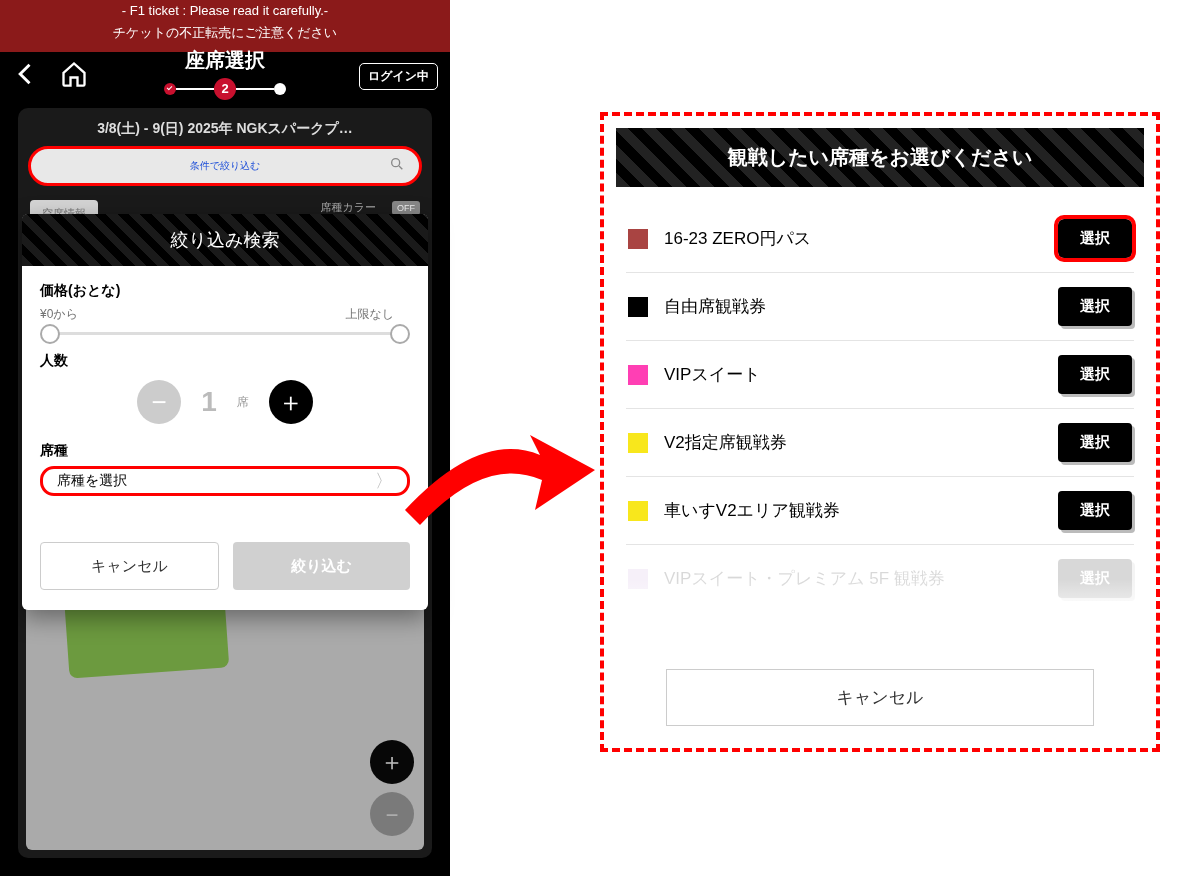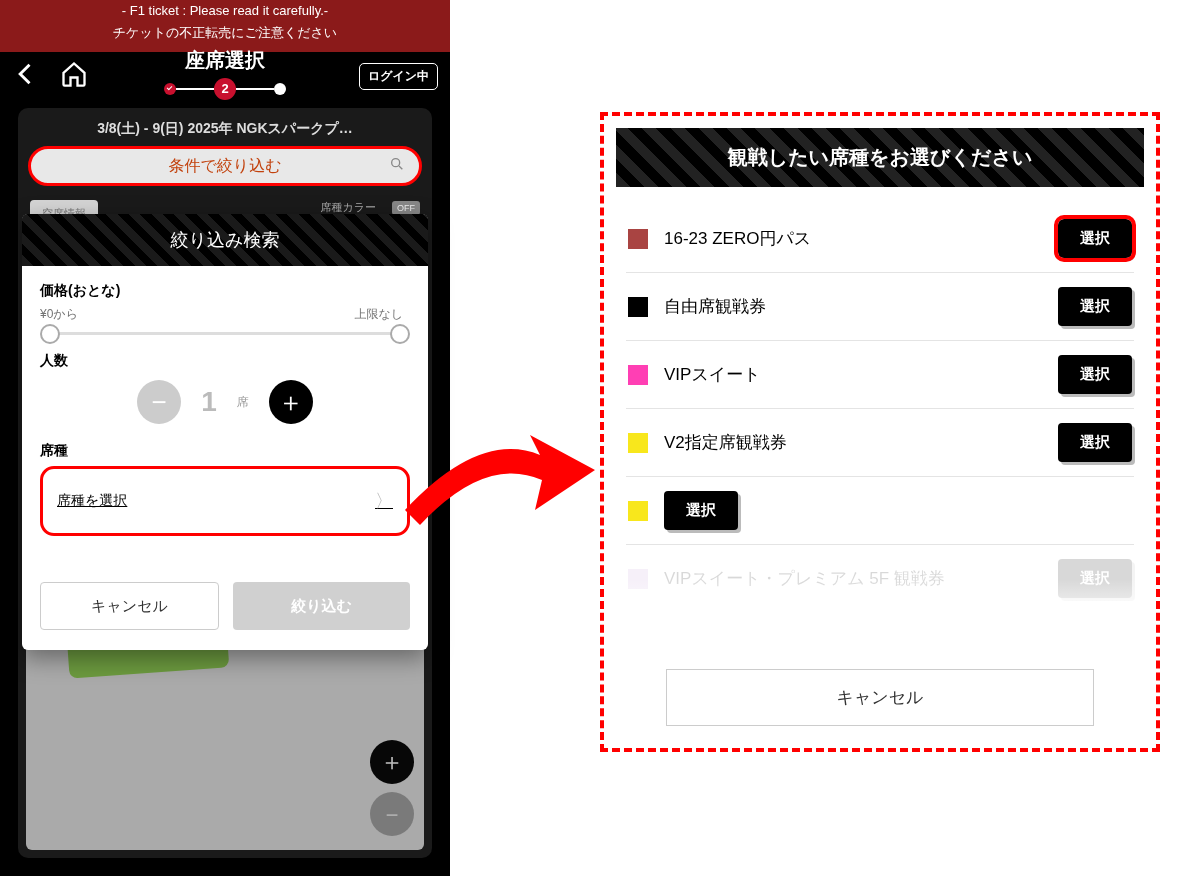--- a/index.html
+++ b/index.html
@@ -70,21 +70,21 @@
 
 .filter-bar {
   border: 3px solid #ff0000;
   border-radius: 30px;
   background: #e8e8e8;
   height: 40px;
   display: flex; align-items:center; justify-content:center;
   position: relative;
   margin: 0 2px 8px;
 }
-.filter-bar .txt { color:#c2410c; font-size:16px; }
+.filter-bar .txt { color:#1d4ed8; font-size:10px; }
 .filter-bar .mag { position:absolute; right: 14px; }
 .filter-bar .mag svg { width:16px; height:16px; stroke:#888; fill:none; stroke-width:2; }
 
 .info-chip {
   position:absolute; left:12px; top: 92px;
   background:#d5d5d5; color:#777; font-size:11px;
   padding: 6px 12px; border-top-left-radius:4px; border-top-right-radius:4px;
 }
 .color-toggle {
   position:absolute; right: 12px; top: 92px;
@@ -125,39 +125,38 @@
   font-weight:normal;
   font-size: 18px;
   padding: 14px 0;
   background-image:
     repeating-linear-gradient(45deg, #1a1a1a 0 8px, #000 8px 16px);
 }
 .modal-body { padding: 16px 18px; }
 .sec-label { font-weight: bold; font-size: 14px; margin-bottom: 6px; }
 .slider-row { position:relative; height: 46px; }
 .slider-min,.slider-max { position:absolute; top:0; color:#737373; font-size:12px; }
-.slider-min { left:0; } .slider-max { right:7px; }
+.slider-min { left:0; } .slider-max { right:16px; }
 .slider-track { position:absolute; left:8px; right:8px; top:26px; height:3px; background:#ddd; }
 .slider-thumb { position:absolute; top:18px; width:20px; height:20px; border:2px solid #aaa; border-radius:50%; background:#fff; }
 .slider-thumb.left { left:0; } .slider-thumb.right { right:0; }
 
 .qty-row { display:flex; align-items:center; justify-content:center; gap:20px; margin: 10px 0 18px; }
 .qty-btn { width:44px; height:44px; border-radius:50%; display:flex;align-items:center;justify-content:center; font-size:26px; color:#fff; }
 .qty-minus { background:#ccc; }
 .qty-plus { background:#000; }
 .qty-val { font-size:28px; color:#bbb; font-weight:bold; }
 .qty-unit { font-size:12px; color:#999; }
 
 .seat-select-row {
   border: 3px solid #ff0000;
   border-radius: 14px;
-  padding: 20px 14px;
+  padding: 0 14px;
   display:flex; justify-content:space-between; align-items:center;
   font-size: 14px;
-  text-decoration: underline;
 }
 .seat-select-row .chev { color:#bbb; font-size:18px; }
 
 .modal-actions { display:flex; gap:14px; padding: 30px 18px 20px; }
 .btn { flex:1; height:48px; display:flex;align-items:center;justify-content:center; font-size:15px; border-radius:4px; }
 .btn-cancel { border:1px solid #ccc; background:#fff; color:#333; }
 .btn-filter { background:#d0d0d0; color:#fff; font-weight:bold; }
 
 
 .arrow {
@@ -336,20 +335,21 @@
         <span class="seat-name">VIPスイート</span>
         <span class="select-btn">選択</span>
       </div>
       <div class="seat-row">
         <span class="swatch" style="background: rgb(248, 231, 28);"></span>
         <span class="seat-name">V2指定席観戦券</span>
         <span class="select-btn">選択</span>
       </div>
       <div class="seat-row">
         <span class="swatch" style="background: rgb(248, 231, 28);"></span>
+        <span class="seat-name">車いすV2エリア観戦券</span>
         <span class="select-btn">選択</span>
       </div>
       <div class="seat-row faded">
         <span class="swatch" style="background: rgb(201, 160, 220);"></span>
         <span class="seat-name">VIPスイート・プレミアム 5F 観戦券</span>
         <span class="select-btn">選択</span>
       </div>
       <div class="fade-cover"></div>
   </div>
   <div class="cancel-big">キャンセル</div>

